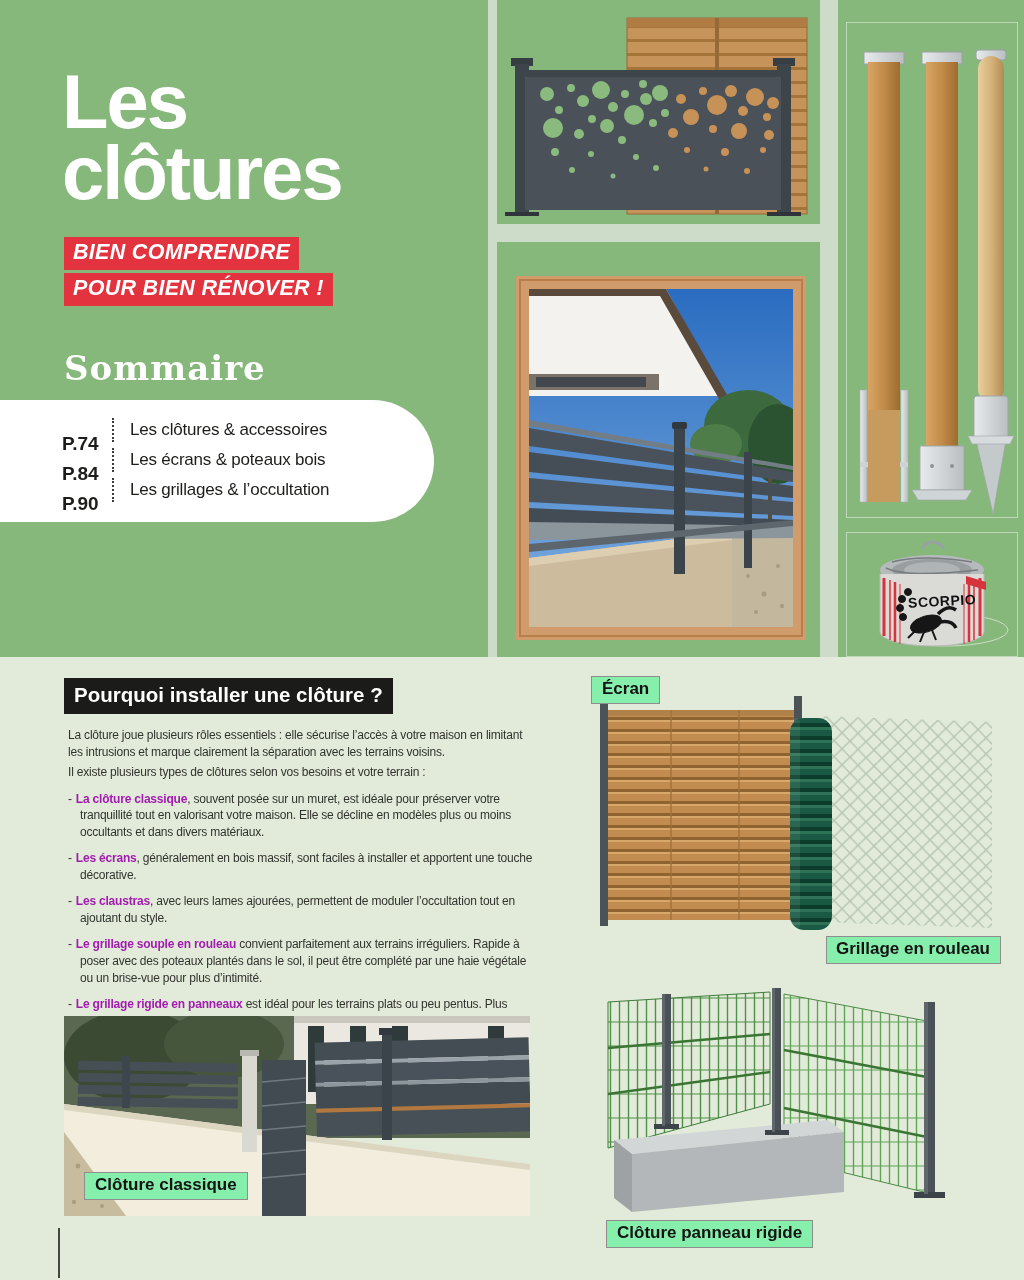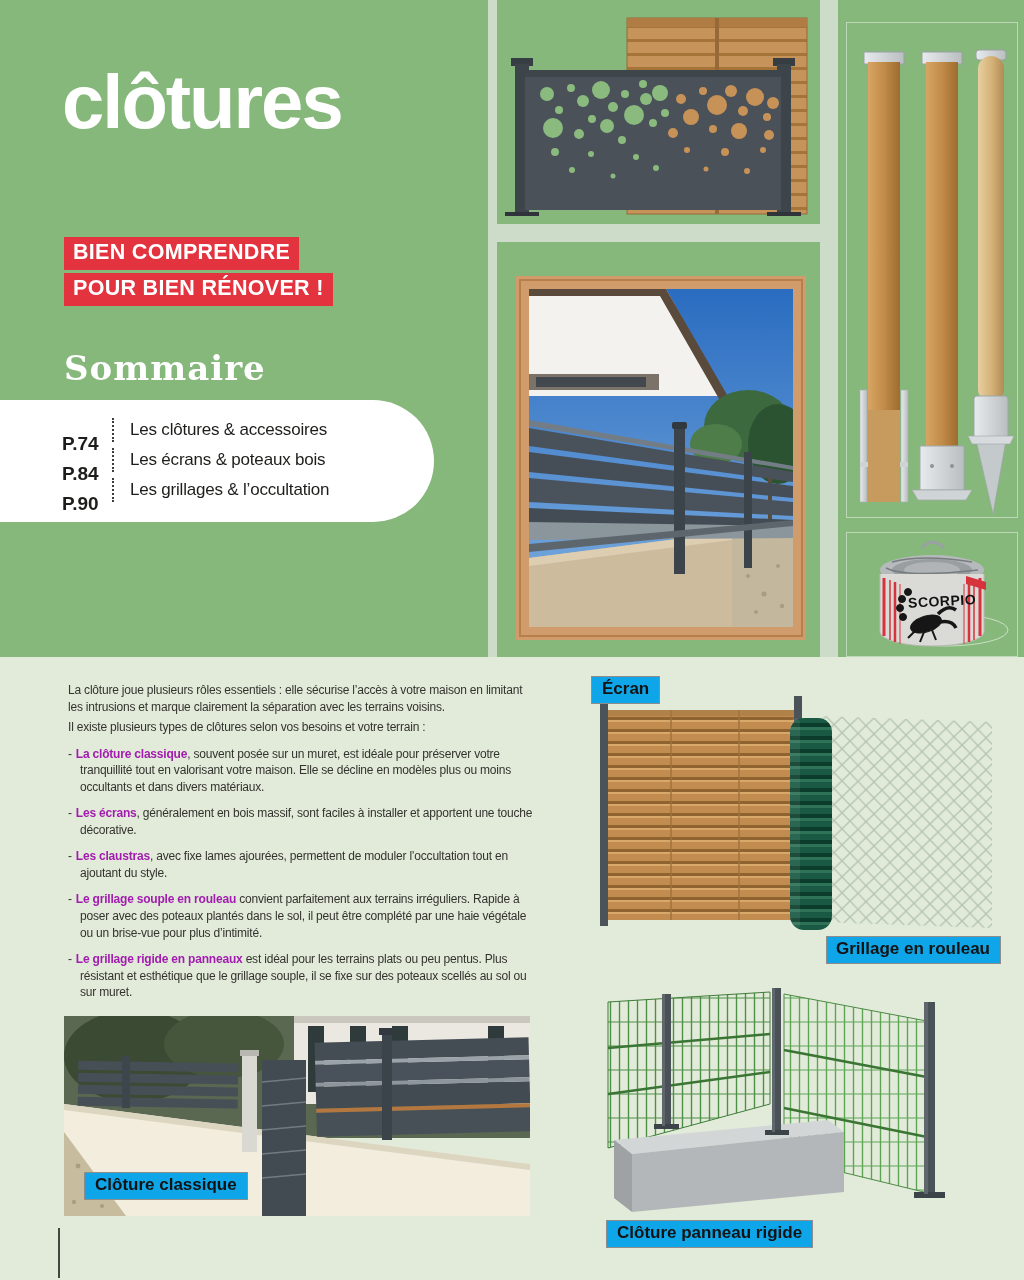--- a/index.html
+++ b/index.html
@@ -8,21 +8,21 @@
   .abs{position:absolute;}
 
   
   .section-top{left:0;top:0;width:1024px;height:657px;background:#87b87b;}
   .stripe{background:#cddcc8;}
 
   .hero-title{left:62px;top:66px;color:#fff;font-weight:bold;
               font-size:76px;line-height:.94;letter-spacing:-2px;}
   .badge{left:64px;top:237px;}
   .badge-line{display:block;background:#e2333e;color:#fff;font-weight:bold;
-              font-size:21.5px;letter-spacing:.3px;
+              font-style:italic;font-size:21.5px;letter-spacing:.3px;
               padding:3px 9px 5px;width:max-content;margin-bottom:3px;}
 
   .sommaire-title{left:64px;top:348px;color:#fff;font-family:"DejaVu Serif",serif;
                   font-weight:bold;font-size:34px;letter-spacing:1px;}
   .sommaire-card{left:0;top:400px;width:434px;height:122px;background:#fff;
                  border-radius:0 61px 61px 0;padding-top:15px;box-sizing:border-box;}
   .toc-row{display:flex;align-items:center;height:30px;margin-left:62px;}
   .toc-page{width:50px;font-weight:bold;font-size:19px;color:#1d1d1b;margin-top:28px;}
   .toc-dots{height:24px;border-left:2px dotted #3c3c3a;margin-right:16px;}
   .toc-label{font-size:17px;color:#1d1d1b;letter-spacing:-.2px;}
@@ -32,40 +32,41 @@
 
   .article{left:64px;top:21px;width:478px;position:absolute;}
   .article-heading{display:inline-block;background:#1b1b19;color:#fff;
                    font-weight:bold;font-size:20.5px;padding:5px 10px 7px;
                    margin-bottom:9px;}
   .article p{margin:4px;font-size:12px;line-height:1.38;color:#33332e;letter-spacing:-.2px;}
   .article p.bullet{margin-top:10px;padding-left:12px;text-indent:-12px;}
   .article b{color:#a21caf;}
   .dash{margin-right:4px;}
 
-  .caption{position:absolute;background:#0ea5e9;border:1px solid #8d8d8d;
+  .caption{position:absolute;background:#86efac;border:1px solid #8d8d8d;
            padding:2px 10px 4px;font-weight:bold;font-size:17px;color:#131313;
            white-space:nowrap;z-index:5;}
 
   .footer-num{left:22px;top:1233px;font-weight:bold;font-size:15px;color:#1d1d1b;margin-top:48px;}
   .footer-rule{left:58px;top:1228px;width:2px;height:50px;background:#45463f;}
 
   .frame-faint{border:1px solid rgba(255,255,255,.45);}
   svg{display:block;}
 </style>
 </head>
 <body>
 
 <div class="abs section-top">
 
   <div class="abs stripe" style="left:488px;top:0;width:9px;height:657px;"></div>
   <div class="abs stripe" style="left:820px;top:0;width:18px;height:657px;"></div>
   <div class="abs stripe" style="left:488px;top:224px;width:350px;height:18px;"></div>
 
   <div class="abs hero-title">
+    <div>Les</div>
     <div>clôtures</div>
   </div>
 
   <div class="abs badge">
     <span class="badge-line">BIEN COMPRENDRE</span>
     <span class="badge-line">POUR BIEN RÉNOVER !</span>
   </div>
 
   <div class="abs sommaire-title">Sommaire</div>
   <div class="abs sommaire-card">
@@ -283,31 +284,32 @@
       <path d="M94 90 q12 -2 16 6" fill="none" stroke-width="3.5"></path>
       <path d="M70 98 l-8 8 M78 100 l-4 10 M86 98 l4 10" fill="none" stroke-width="2"></path>
     </g>
   </svg>
   <span class="abs" style="left:908px;top:593px;font-weight:bold;font-size:14px;color:#121212;letter-spacing:.5px;transform:rotate(-3deg);">SCORPIO</span>
 </div>
 
 <div class="abs section-bottom">
 
   <div class="article">
+    <span class="article-heading">Pourquoi installer une clôture ?</span>
     <p>La clôture joue plusieurs rôles essentiels : elle sécurise l’accès à votre maison en limitant les intrusions et marque clairement la séparation avec les terrains voisins.</p>
     <p>Il existe plusieurs types de clôtures selon vos besoins et votre terrain :</p>
 
     <p class="bullet">
       <span class="dash">-</span><b>La clôture classique</b><span>, souvent posée sur un muret, est idéale pour préserver votre tranquillité tout en valorisant votre maison. Elle se décline en modèles plus ou moins occultants et dans divers matériaux.</span>
     </p>
     <p class="bullet">
       <span class="dash">-</span><b>Les écrans</b><span>, généralement en bois massif, sont faciles à installer et apportent une touche décorative.</span>
     </p>
     <p class="bullet">
-      <span class="dash">-</span><b>Les claustras</b><span>, avec fixe lames ajourées, permettent de moduler l’occultation tout en ajoutant du style.</span>
+      <span class="dash">-</span><b>Les claustras</b><span>, avec leurs lames ajourées, permettent de moduler l’occultation tout en ajoutant du style.</span>
     </p>
     <p class="bullet">
       <span class="dash">-</span><b>Le grillage souple en rouleau</b><span> convient parfaitement aux terrains irréguliers. Rapide à poser avec des poteaux plantés dans le sol, il peut être complété par une haie végétale ou un brise-vue pour plus d’intimité.</span>
     </p>
     <p class="bullet">
       <span class="dash">-</span><b>Le grillage rigide en panneaux</b><span> est idéal pour les terrains plats ou peu pentus. Plus résistant et esthétique que le grillage souple, il se fixe sur des poteaux scellés au sol ou sur muret.</span>
     </p>
   </div>
 </div>
 

